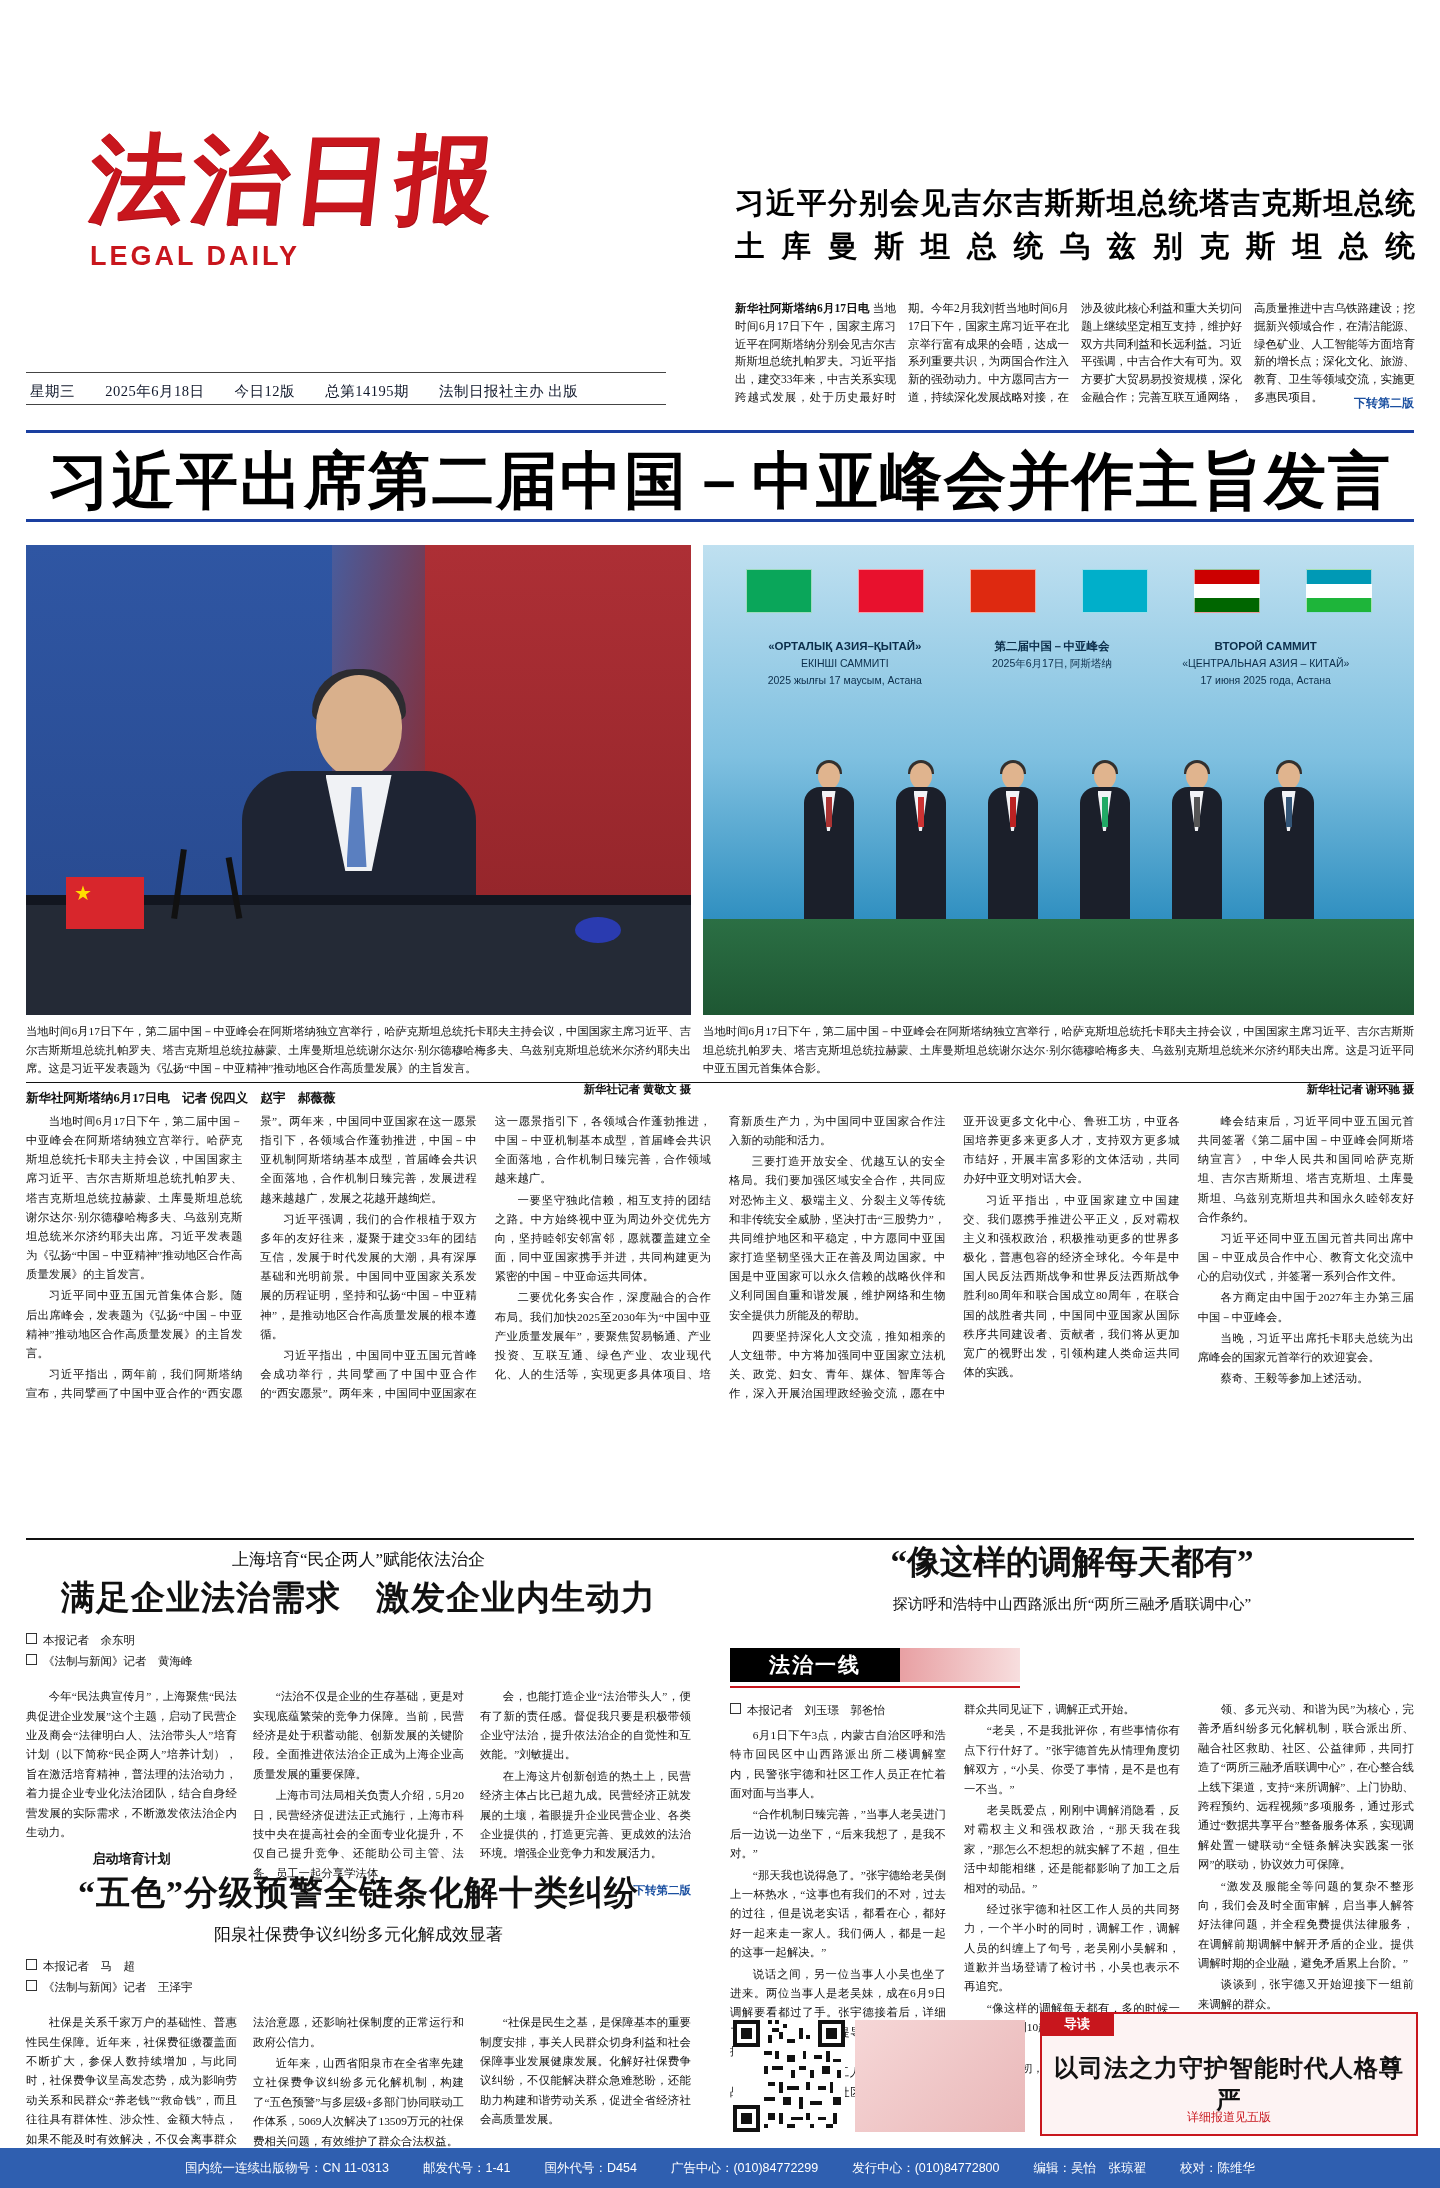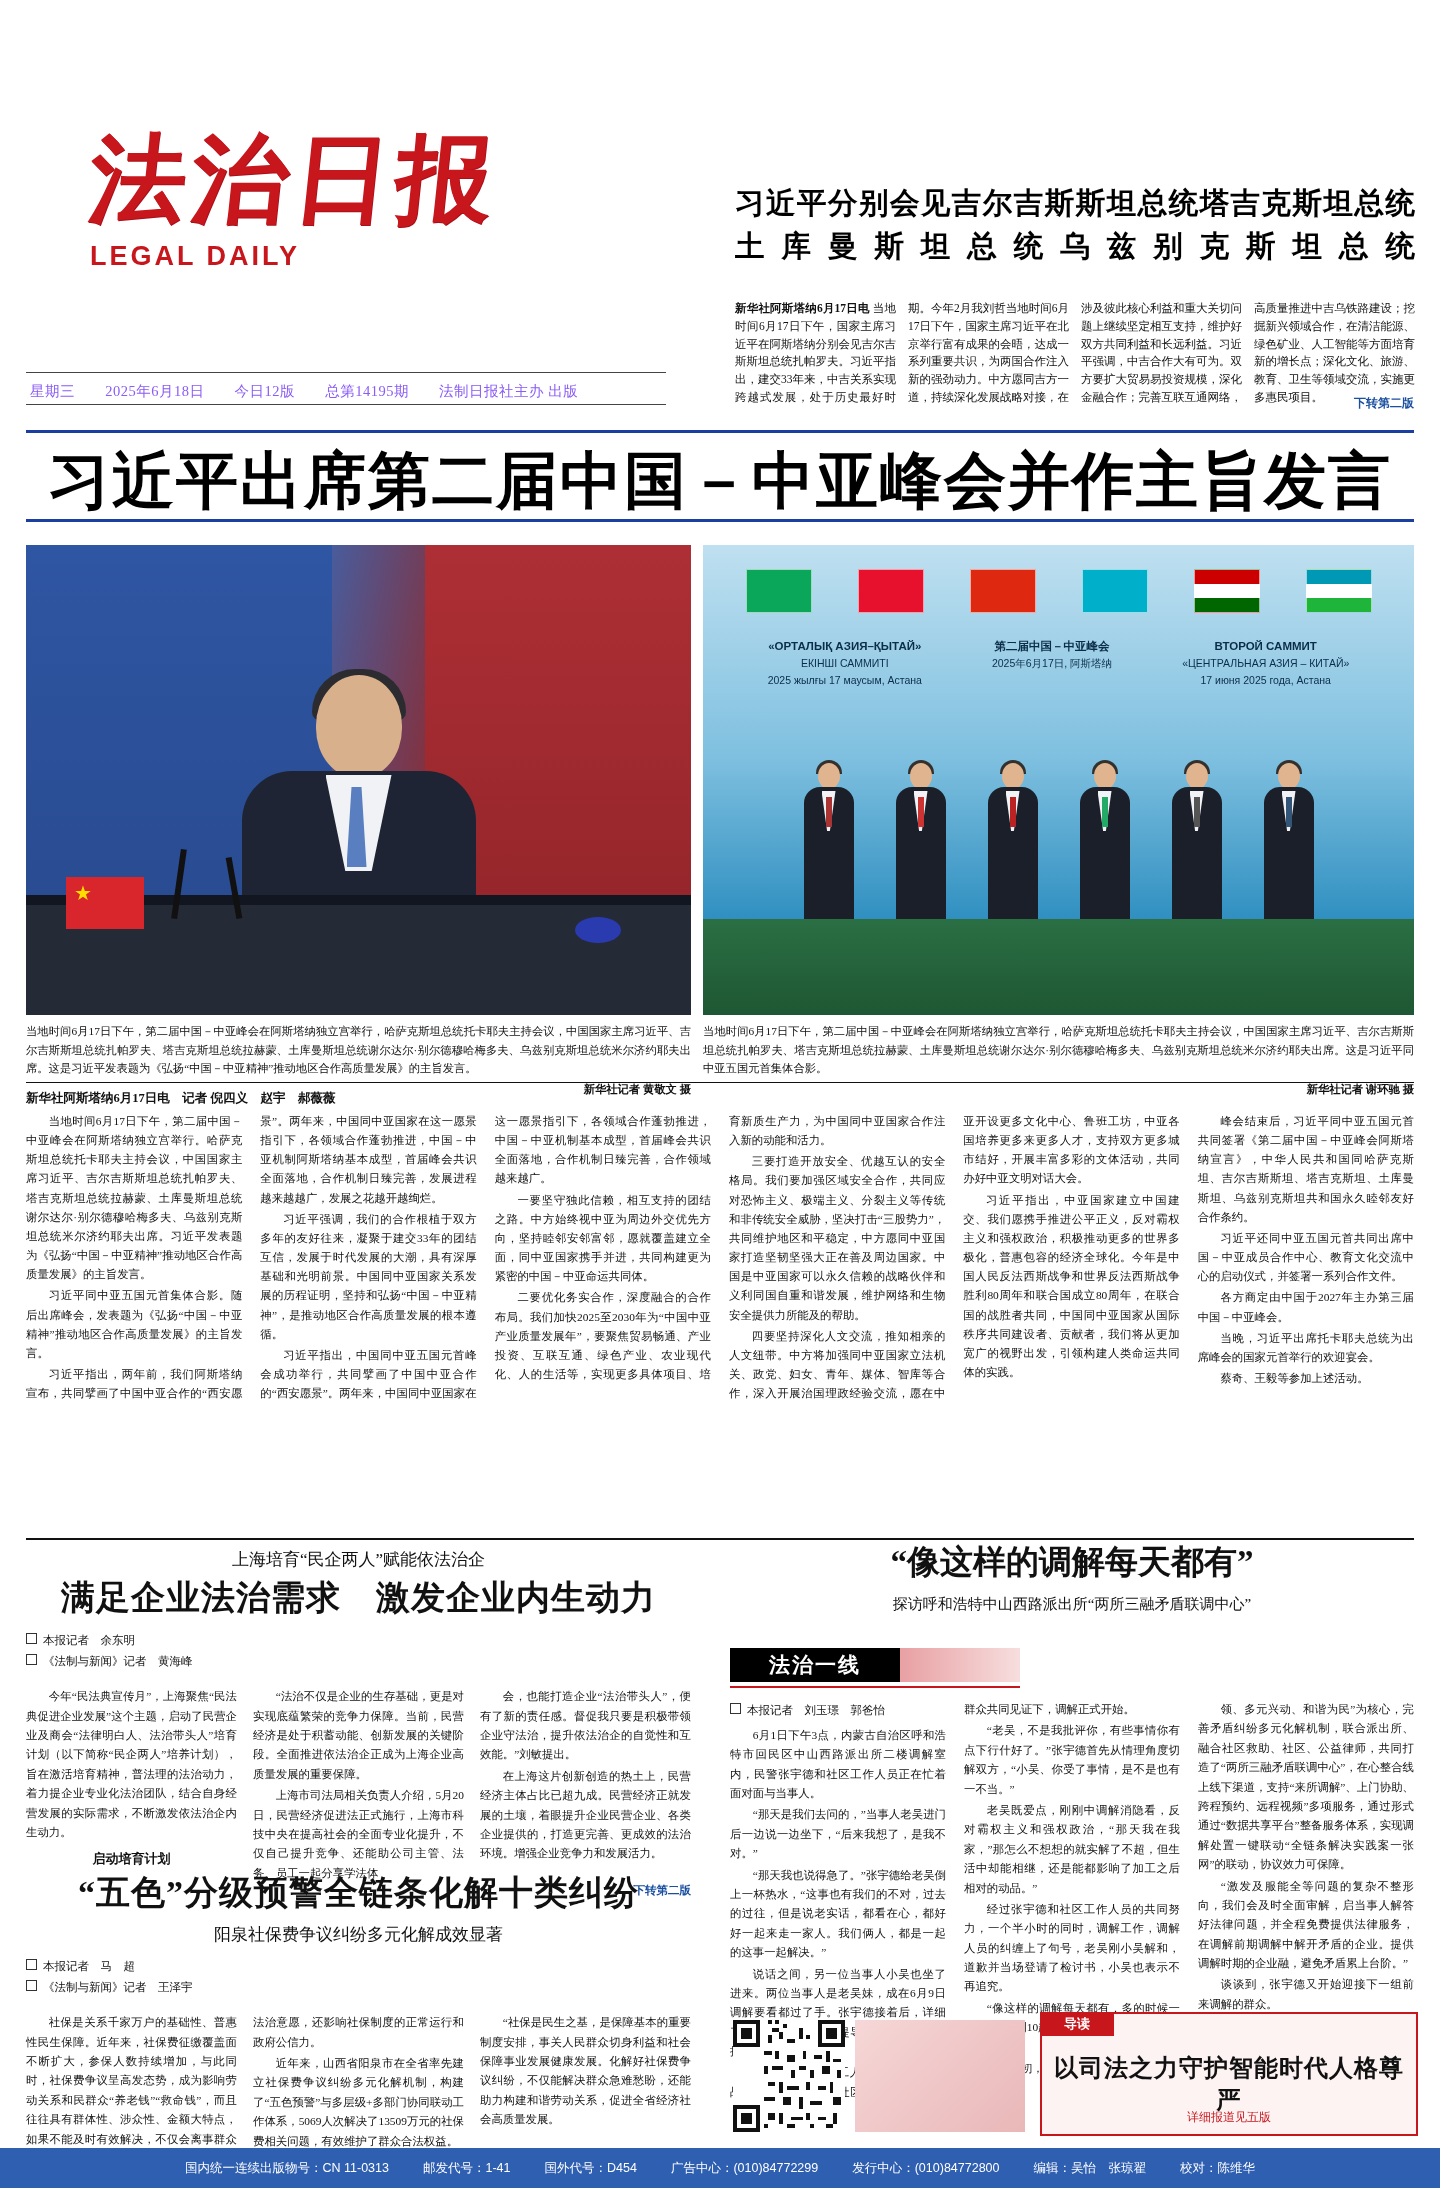--- a/index.html
+++ b/index.html
@@ -20,21 +20,21 @@
     line-height:1.05;
     transform:skewX(-6deg);
     text-shadow:1px 1px 0 #a8101a;
   }
   .logo-en{
     margin-top:10px;font-family:"Liberation Sans", sans-serif;
     font-size:27px;font-weight:bold;color:#c8161d;letter-spacing:3px;
   }
   .masthead-meta{
     position:absolute;left:30px;top:382px;width:640px;
-    font-size:14.5px;color:#8b5cf6;letter-spacing:0.5px;
+    font-size:14.5px;color:#0f172a;letter-spacing:0.5px;
   }
   .masthead-meta span{margin-right:26px;}
   .meta-rule-top{position:absolute;left:26px;top:372px;width:640px;height:1px;background:#444;}
   .meta-rule-bot{position:absolute;left:26px;top:404px;width:640px;height:1px;background:#444;}
 
   
   .mh-head{position:absolute;left:735px;top:142px;width:680px;margin-top:40px;}
   .mh-head div{
     font-size:29.5px;font-weight:bold;letter-spacing:0px;line-height:1.45;
     text-align:justify;text-align-last:justify;color:#000;
@@ -364,21 +364,21 @@
     <div class="quote-sub">探访呼和浩特中山西路派出所“两所三融矛盾联调中心”</div>
   </div>
 
   <div class="fz-tag">法治一线</div>
   <div class="fz-tag-tail"></div>
   <div class="fz-rule"></div>
 
   <div class="rcols">
     <div class="byline" style="margin:0 0 4px;"><span class="bx"></span><span>本报记者　刘玉璟　郭爸怡</span></div>
     <p>6月1日下午3点，内蒙古自治区呼和浩特市回民区中山西路派出所二楼调解室内，民警张宇德和社区工作人员正在忙着面对面与当事人。</p>
-    <p>“那天是我们去问的，”当事人老吴进门后一边说一边坐下，“后来我想了，是我不对。”</p>
+    <p>“合作机制日臻完善，”当事人老吴进门后一边说一边坐下，“后来我想了，是我不对。”</p>
     <p>“那天我也说得急了。”张宇德给老吴倒上一杯热水，“这事也有我们的不对，过去的过往，但是说老实话，都看在心，都好好一起来走一家人。我们俩人，都是一起的这事一起解决。”</p>
     <p>说话之间，另一位当事人小吴也坐了进来。两位当事人是老吴妹，成在6月9日调解要看都过了手。张宇德接着后，详细了解了双方情况后，提导调解双方情绪面接和了本次调解。</p>
     <p>解，此时见该一工人只没有了当时的战激等情，在民警、社区文警及楼区亲心群众共同见证下，调解正式开始。</p>
     <p>“老吴，不是我批评你，有些事情你有点下行什好了。”张宇德首先从情理角度切解双方，“小吴、你受了事情，是不是也有一不当。”</p>
     <p>老吴既爱点，刚刚中调解消隐看，反对霸权主义和强权政治，“那天我在我家，”那怎么不想想的就实解了不超，但生活中却能相继，还是能都影响了加工之后相对的动品。”</p>
     <p>经过张宇德和社区工作人员的共同努力，一个半小时的同时，调解工作，调解人员的纠缠上了句号，老吴刚小吴解和，道歉并当场登请了检讨书，小吴也表示不再追究。</p>
     <p>“像这样的调解每天都有，多的时候一天要调解8到10起案件，”张宇德一边收拾记录一边说。</p>
     <p>今年年初，中山西路派出所以“党建引</p>
     <p>领、多元兴动、和谐为民”为核心，完善矛盾纠纷多元化解机制，联合派出所、融合社区救助、社区、公益律师，共同打造了“两所三融矛盾联调中心”，在心整合线上线下渠道，支持“来所调解”、上门协助、跨程预约、远程视频”多项服务，通过形式通过“数据共享平台”整备服务体系，实现调解处置一键联动“全链条解决实践案一张网”的联动，协议效力可保障。</p>
     <p>“激发及服能全等问题的复杂不整形向，我们会及时全面审解，启当事人解答好法律问题，并全程免费提供法律服务，在调解前期调解中解开矛盾的企业。提供调解时期的企业融，避免矛盾累上台阶。”</p>

